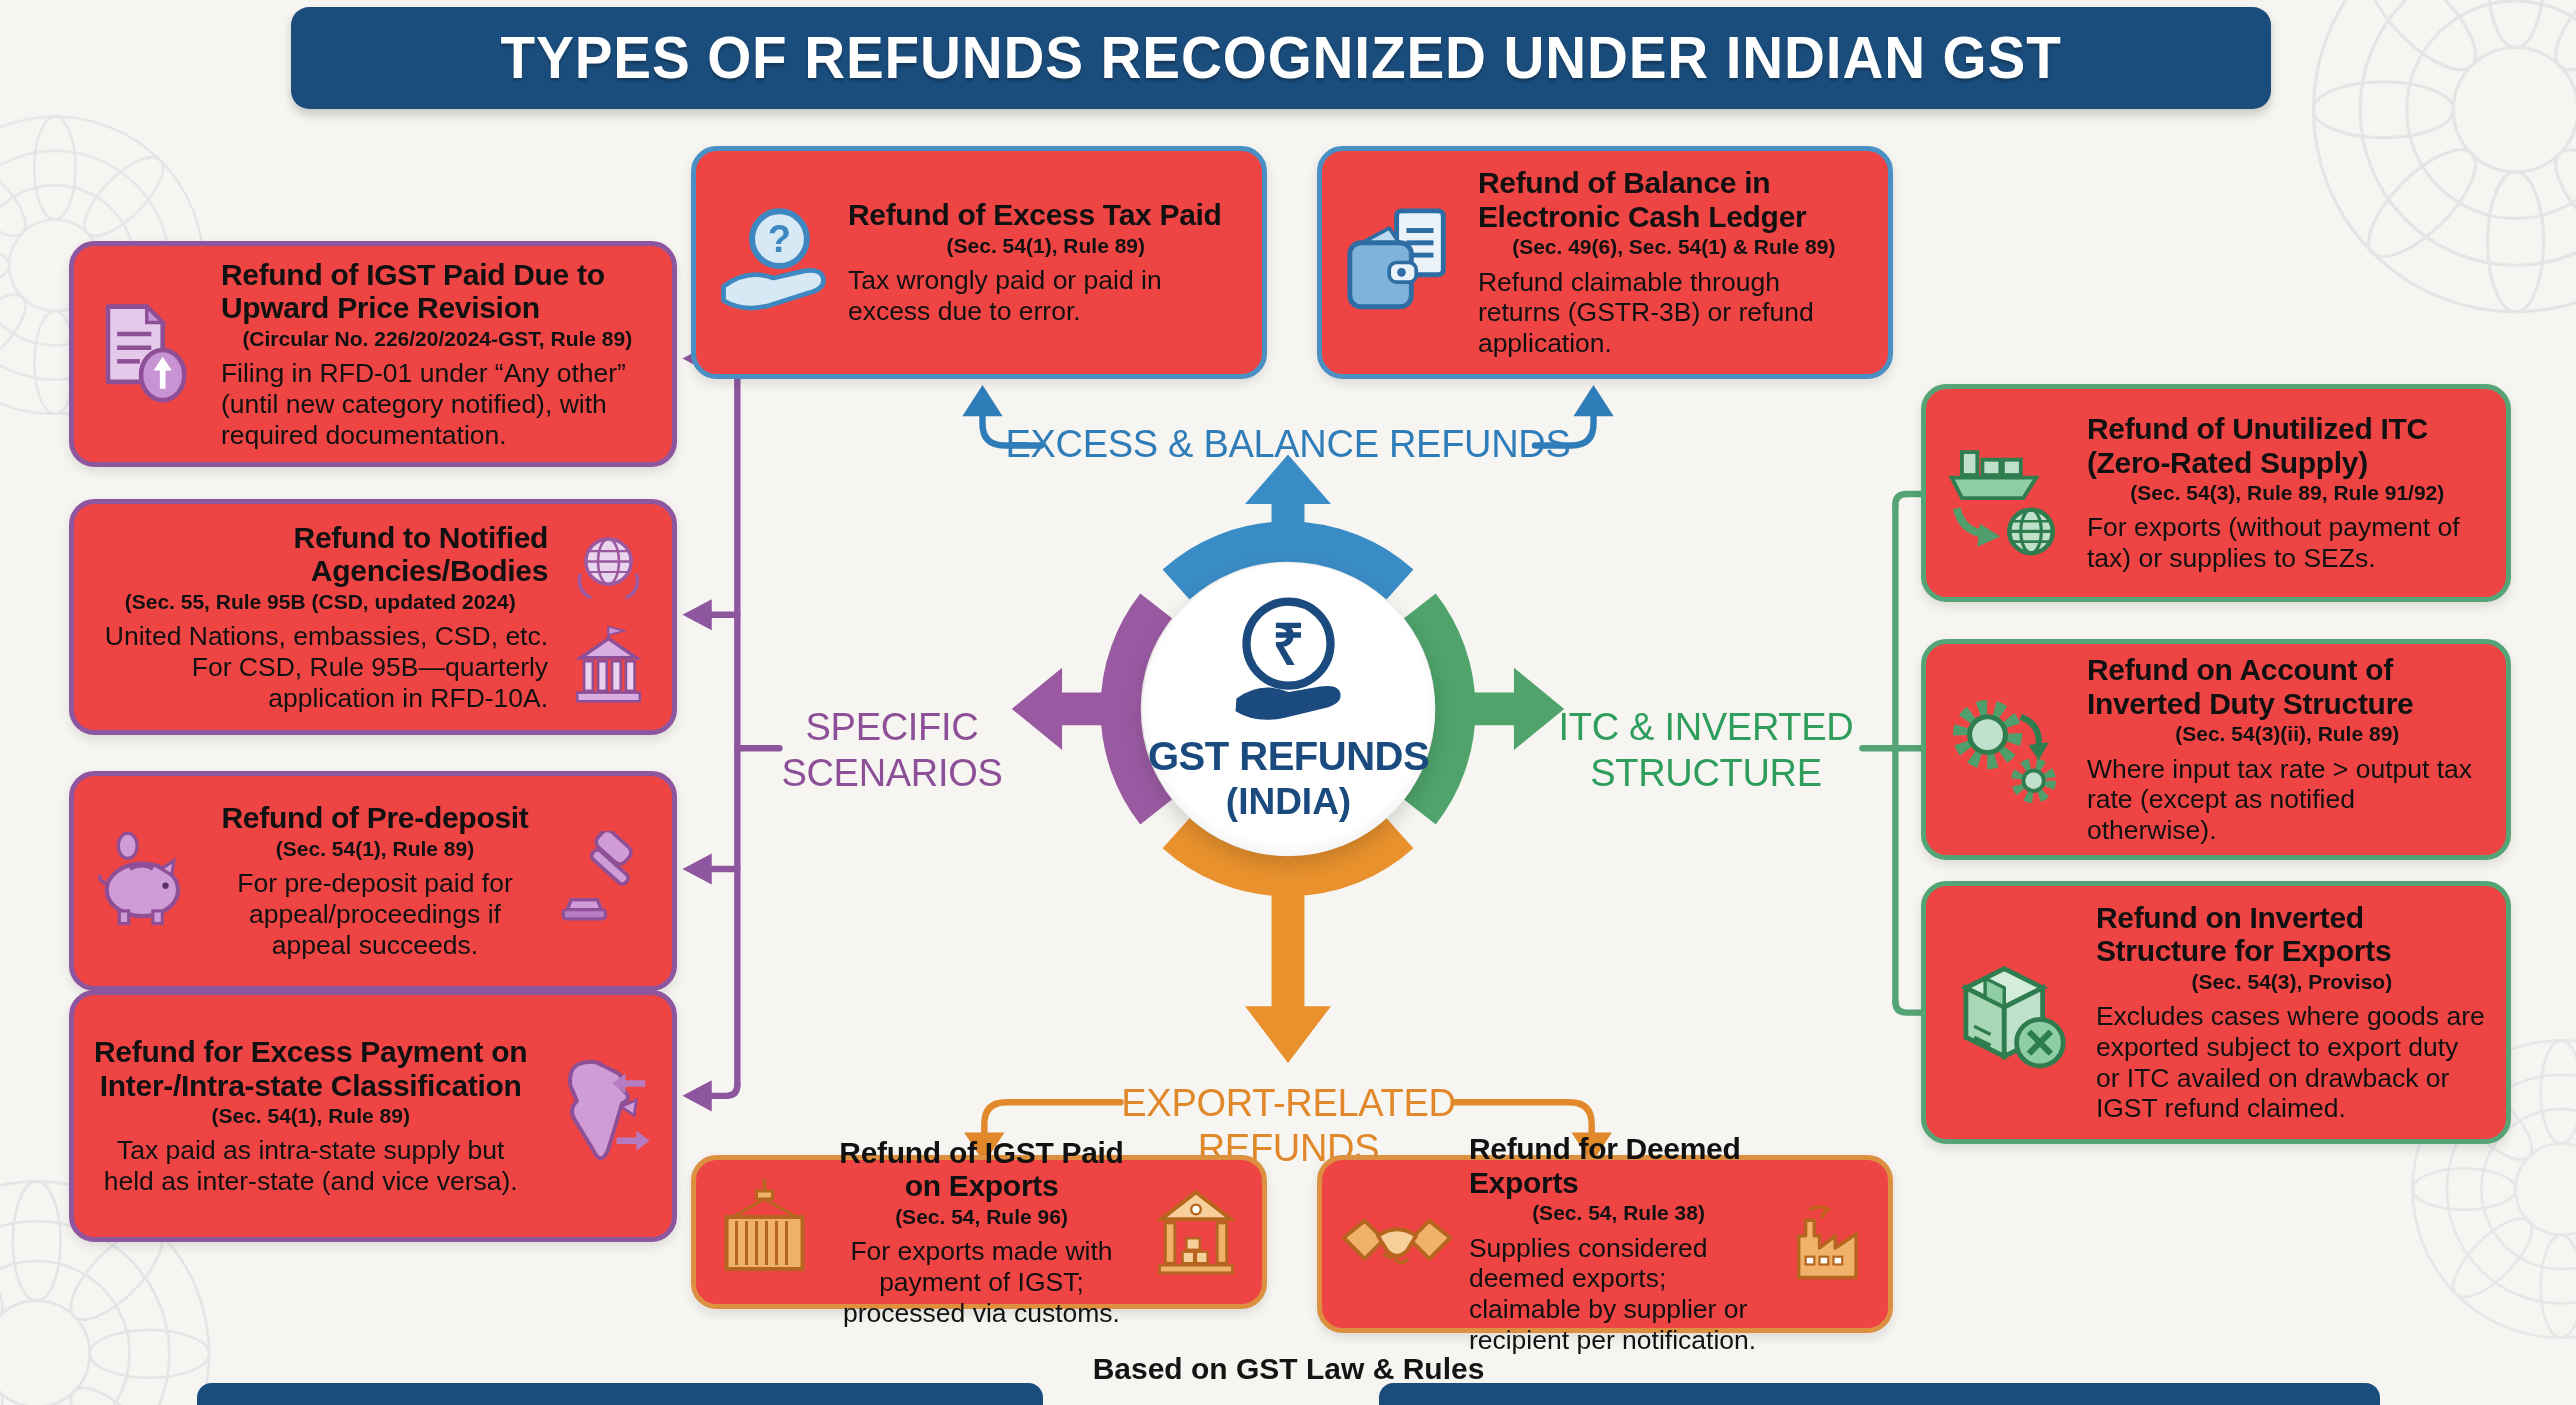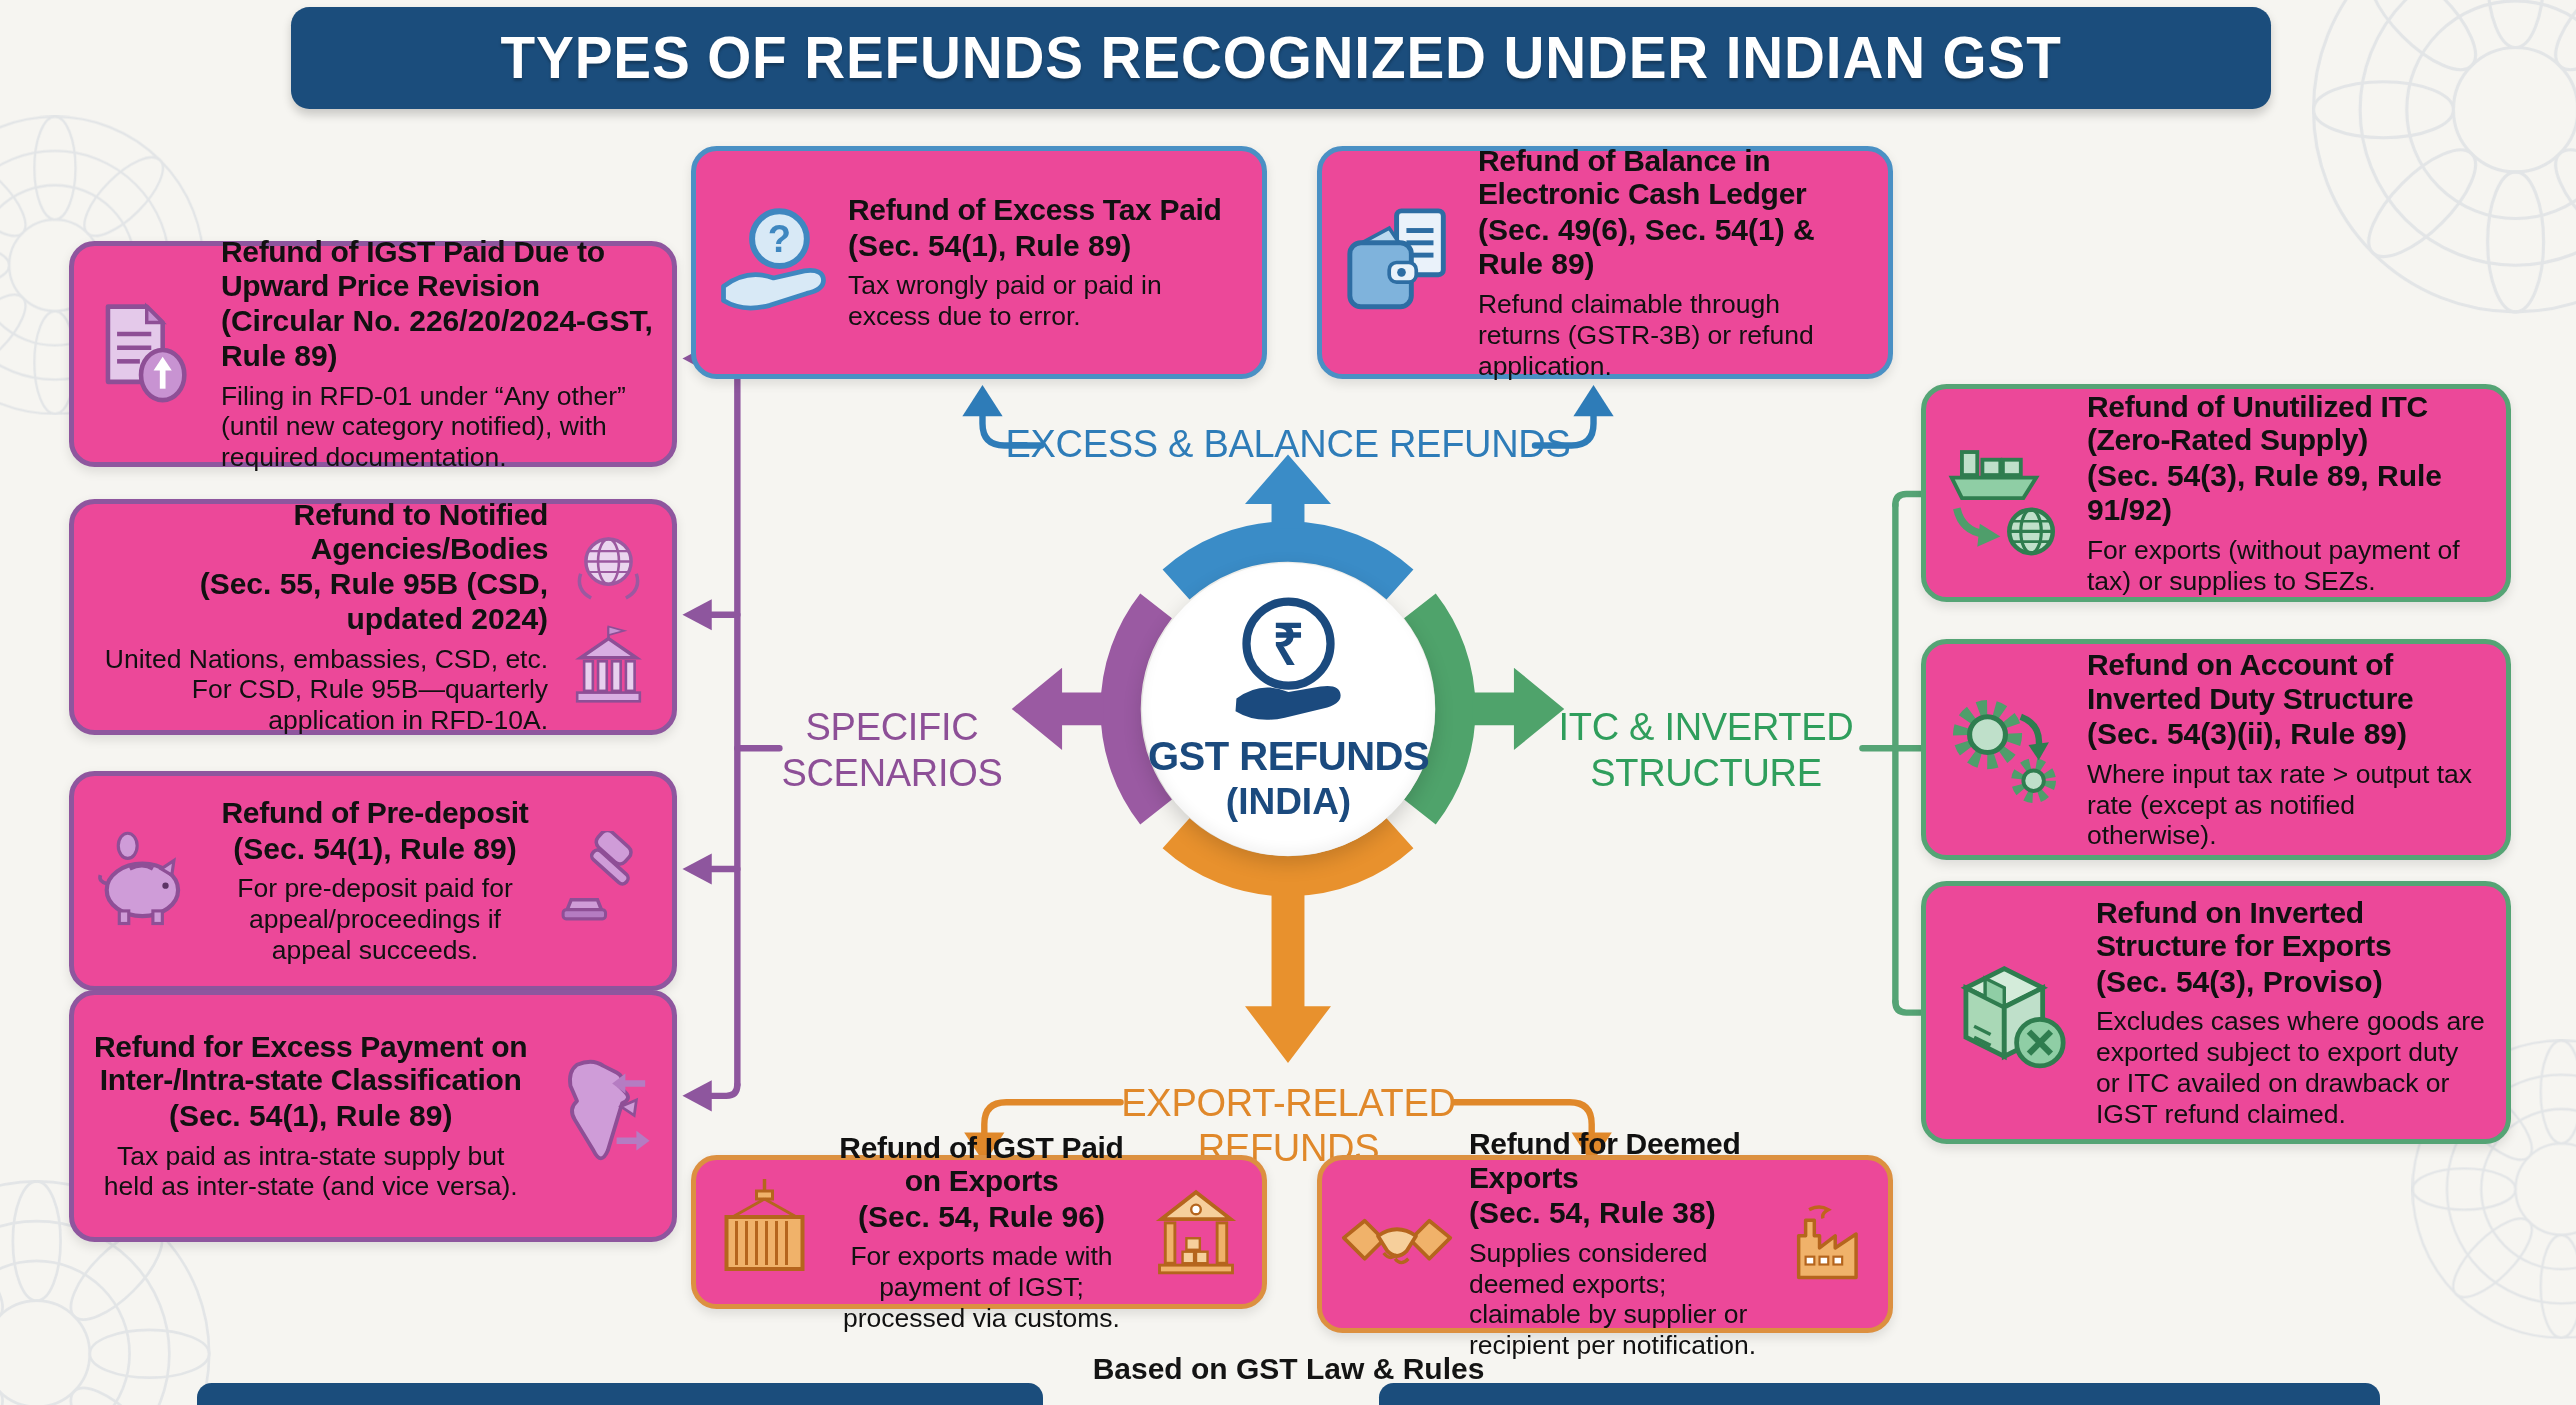--- a/index.html
+++ b/index.html
@@ -16,32 +16,32 @@
     background:#1b4d7c;border-radius:18.3px;
     display:flex;align-items:center;justify-content:center;
     box-shadow:0 5.5px 9.1px rgba(0,0,0,.18);
   }
   .banner-title{
     color:#fff;font-size:59px;font-weight:700;letter-spacing:0.9px;
     text-shadow:0 2.7px 2.7px rgba(0,0,0,.25);white-space:nowrap;transform:scaleX(.96);
   }
   
   .card{
-    position:absolute;background:#ec4899;border:5.5px solid var(--c);
+    position:absolute;background:#ef4444;border:5.5px solid var(--c);
     border-radius:25.6px;box-shadow:0 4.6px 11px rgba(0,0,0,.10);
     display:flex;align-items:center;justify-content:center;
     padding:12.8px 18.3px;gap:14.6px;
   }
   .icon-col{flex:0 0 auto;display:flex;flex-direction:column;align-items:center;justify-content:center;gap:11px;}
   .txt{flex:1 1 auto;min-width:0;}
   .txt.t-left{text-align:left;}
   .txt.t-right{text-align:right;}
   .txt.t-center{text-align:center;}
   .card-title{font-size:30px;font-weight:700;line-height:1.12;letter-spacing:-0.3px;}
-  .card-ref{font-size:30px;font-weight:600;line-height:1.15;margin-top:1.8px;}
+  .card-ref{font-size:21px;font-weight:600;line-height:1.15;margin-top:1.8px;text-align:center;}
   .card-desc{font-size:26.5px;font-weight:500;line-height:1.16;margin-top:7.3px;}
   
   .branch-label{position:absolute;font-weight:400;text-align:center;letter-spacing:-0.3px;}
   .label-top{left:922px;top:423px;width:732px;font-size:38px;color:#2e7cb8;white-space:nowrap;}
   .label-left{left:709px;top:704px;width:366px;font-size:38px;color:#8d4f97;line-height:1.22;}
   .label-right{left:1523px;top:704px;width:366px;font-size:38px;color:#2f9e5c;line-height:1.22;}
   .label-bottom{left:1014px;top:1081px;width:549px;font-size:38px;color:#e0882a;line-height:1.18;}
   
   .hub{
     position:absolute;left:1142px;top:563px;width:293px;height:293px;border-radius:50%;

